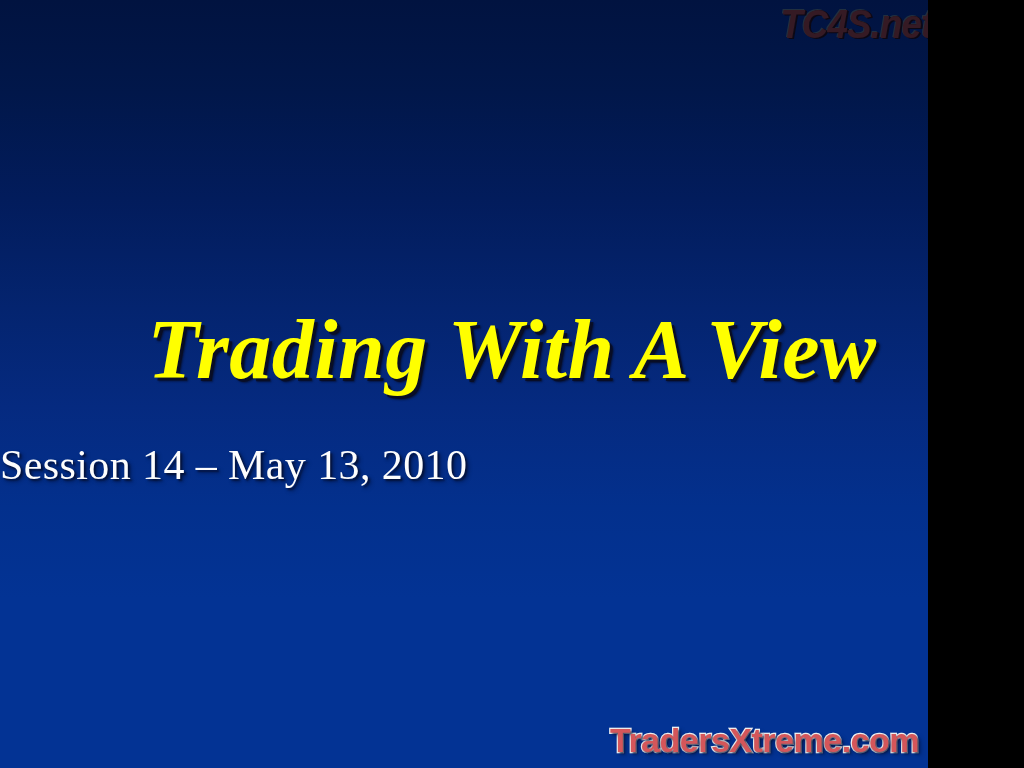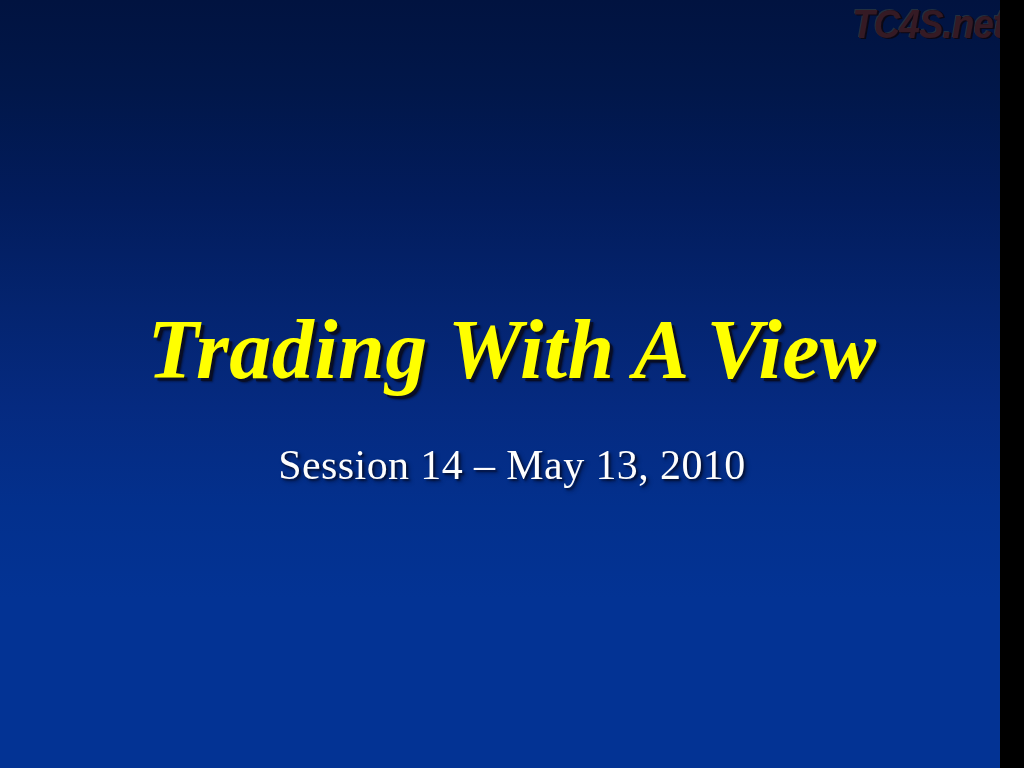--- a/index.html
+++ b/index.html
@@ -7,21 +7,21 @@
     margin: 0;
     padding: 0;
     background: #000;
   }
   body {
     font-family: "Liberation Serif", "DejaVu Serif", serif;
   }
 
   #slide {
     position: relative;
-    width: 1000px;
+    width: 928px;
     height: 768px;
     overflow: hidden;
     background: linear-gradient(
       to bottom,
       #011340 0%,
       #01174a 12%,
       #021c5c 26%,
       #04246f 40%,
       #052a80 53%,
       #03308d 66%,
@@ -99,21 +99,21 @@
       3px 3px 4px rgba(5, 12, 40, 0.35);
     white-space: nowrap;
   }
 
   
   #subtitle-block {
     position: absolute;
     top: 441px;
     left: 0;
     width: 1024px;
-    text-align: center;
+    text-align: left;
   }
   #slide-subtitle {
     display: inline-block;
     font-family: "Liberation Serif", "DejaVu Serif", serif;
     font-size: 42px;
     font-weight: normal;
     color: #fdfdfd;
     letter-spacing: 0.4px;
     white-space: nowrap;
     text-shadow:
@@ -152,14 +152,17 @@
 
   <div id="title-block">
     <h1 id="slide-title">Trading With A View</h1>
   </div>
 
 
   <div id="subtitle-block">
     <div id="slide-subtitle">Session 14 – May 13, 2010</div>
   </div>
 
+  <div id="tradersxtreme-watermark">
+    <span class="wm-text">TradersXtreme.com</span>
+  </div>
 
 </div>
 
 </body></html>

